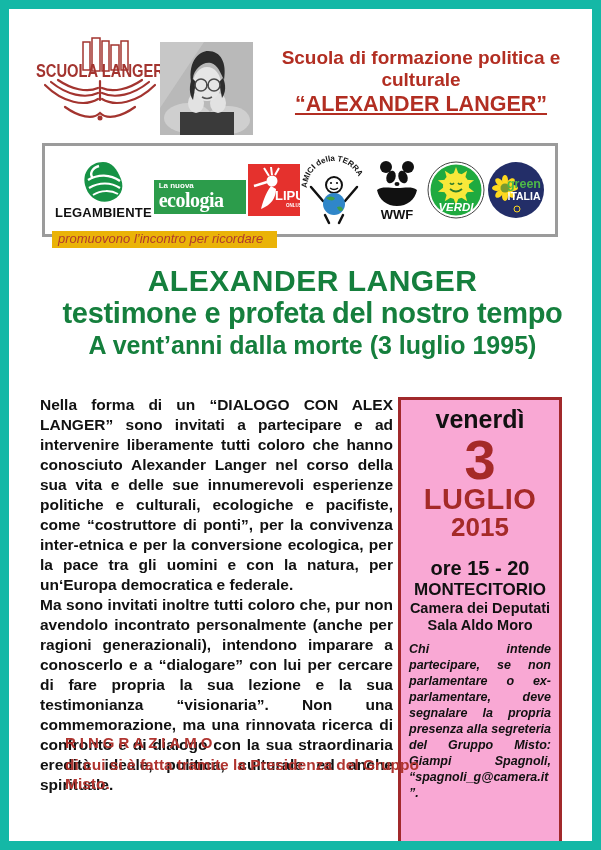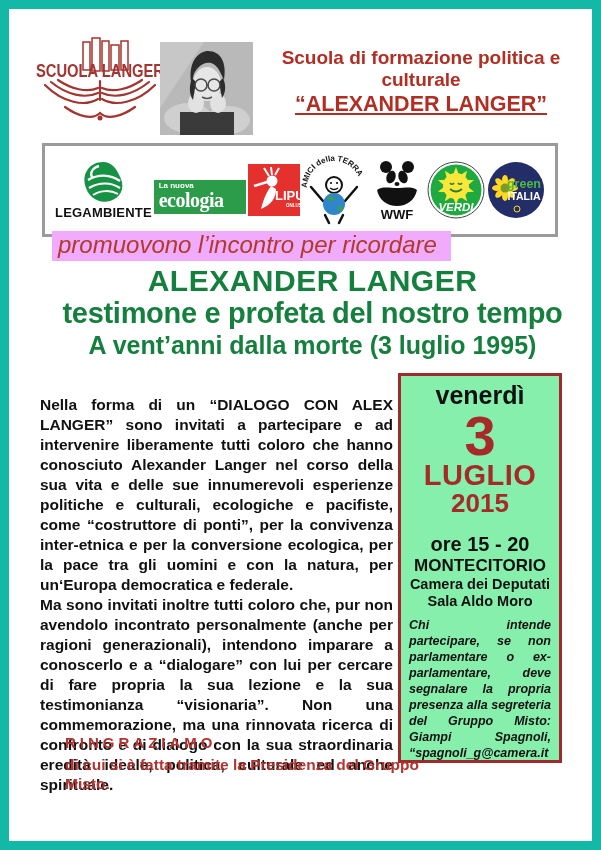--- a/index.html
+++ b/index.html
@@ -27,36 +27,36 @@
                   padding:0 10px; }
   .partner { display:flex; flex-direction:column; align-items:center; justify-content:center; }
   .partner-label { font-size:13px; font-weight:bold; color:#111; letter-spacing:0.2px; margin-top:1px; }
   .eco-box { width:92px; height:34px; background:#2c9c4b; color:#ffffff; box-sizing:border-box;
              padding:2px 5px; margin-top:14px; }
   .eco-small { font-size:8px; font-weight:bold; display:block; line-height:1; }
   .eco-main { font-family:"Liberation Serif", serif; font-weight:bold; font-size:20px;
               line-height:1; letter-spacing:-0.5px; }
 
   
-  .promo-line { position:absolute; left:43px; top:222px; z-index:5; background:#f0abfc;
-                padding:0 14px 2px 6px; font-size:24px; font-style:italic; color:#b03a2c; }
+  .promo-line { position:absolute; left:43px; top:222px; z-index:5; background:#eab308;
+                padding:0 14px 2px 6px; font-size:13px; font-style:italic; color:#b03a2c; }
 
   
   .title-block { position:absolute; left:31px; top:256px; width:545px; color:#157f3d; font-weight:bold;text-align:center; }
   .title-1 { font-size:30px; line-height:1.08; letter-spacing:0.5px; }
   .title-2 { font-size:29px; line-height:1.15; letter-spacing:-0.3px; }
   .title-3 { font-size:25px; line-height:1.15; }
 
   
   .body-col { position:absolute; left:31px; top:386px; width:353px; color:#111; }
   .body-col p { margin:0; font-size:15.5px; font-weight:bold; line-height:20px; text-align:justify; }
 
   
-  .event-box { position:absolute; left:389px; top:364px; width:164px; height:390px;
-               box-sizing:border-box; border:3px solid #a1292b; background:#86efac;
+  .event-box { position:absolute; left:389px; top:388px; width:164px; height:453px;
+               box-sizing:border-box; border:3px solid #a1292b; background:#f9a8d4;
                padding:6px 8px; text-align:center; color:#111; overflow:hidden; }
   .ev-weekday { font-size:25px; font-weight:bold; line-height:1.1; }
   .ev-day     { font-size:56px; font-weight:bold; color:#a52a28; line-height:0.92; }
   .ev-month   { font-size:29px; font-weight:bold; color:#a52a28; line-height:1.0; letter-spacing:0.5px; }
   .ev-year    { font-size:26px; font-weight:bold; color:#a52a28; line-height:1.05; }
   .ev-time    { font-size:20px; font-weight:bold; line-height:1.1; margin-top:16px; }
   .ev-city    { font-size:33px; font-weight:bold; line-height:1.05; letter-spacing:1px; }
   .ev-venue   { font-size:17px; font-weight:bold; line-height:1.15; margin-top:1px; }
   .ev-venue2  { font-size:14.5px; font-weight:bold; line-height:1.15; }
   .ev-note    { font-size:12.5px; font-weight:bold; font-style:italic; text-align:justify;

